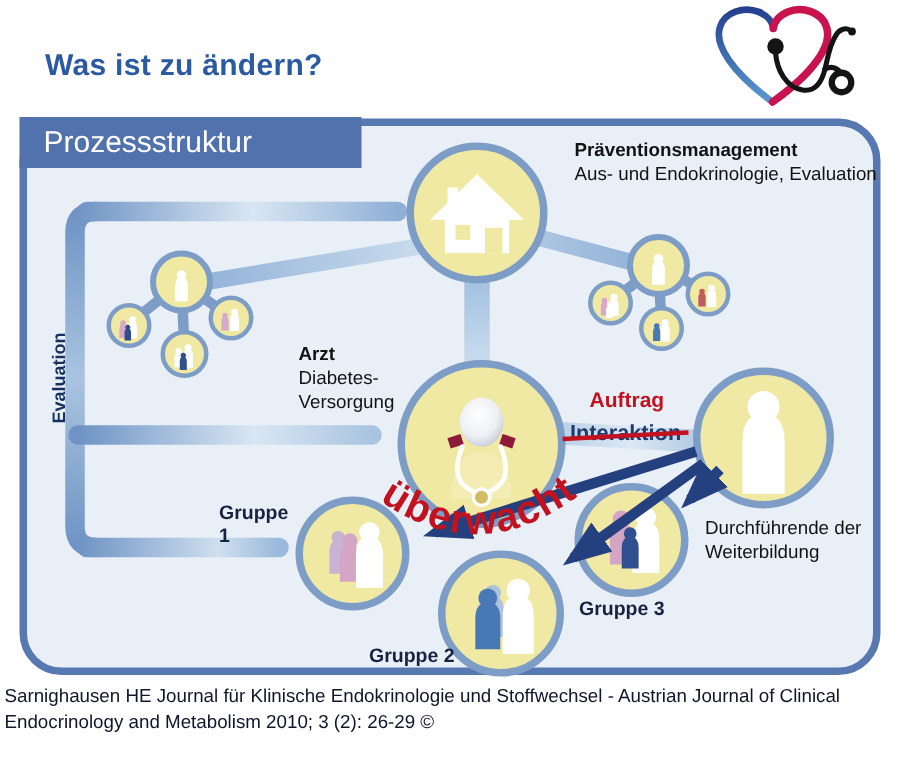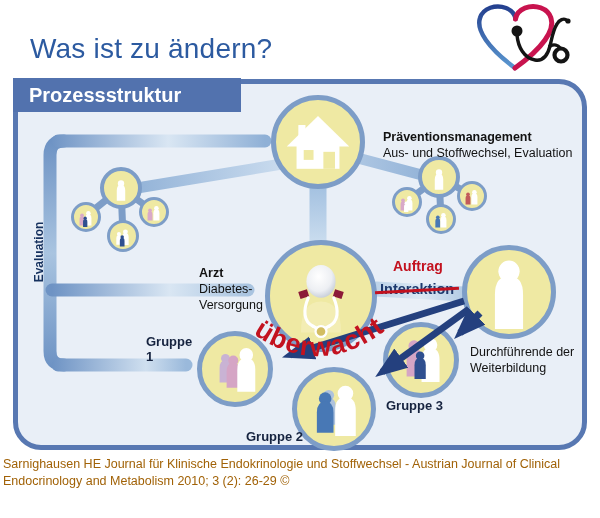--- a/index.html
+++ b/index.html
@@ -2,51 +2,51 @@
 <html><head>
 <meta charset="utf-8">
 <style>
   html,body{margin:0;padding:0;background:#fff;}
   #stage{
     position:relative;width:600px;height:518px;background:#ffffff;
     font-family:"Liberation Sans",sans-serif;overflow:hidden;
   }
   .abs{position:absolute;}
   #main-title{
-    left:30px;top:33px;font-size:28px;font-weight:normal;color:#2C5AA0;letter-spacing:.2px;
+    left:30px;top:33px;font-size:20px;font-weight:bold;color:#2C5AA0;letter-spacing:.2px;
   }
   #frame{
     left:13px;top:79px;width:574px;height:371px;box-sizing:border-box;
     background:#E9EFF7;border:5px solid #5878B2;border-radius:28px;z-index:0;
   }
   #band{
     left:13px;top:78px;width:228px;height:34px;background:#5272AE;z-index:6;
-    color:#fff;font-size:20px;font-weight:bold;line-height:34px;padding-left:16px;box-sizing:border-box;
+    color:#fff;font-size:20px;font-weight:normal;line-height:34px;padding-left:16px;box-sizing:border-box;
   }
   #evaluation-label{
     left:-11px;top:245px;width:100px;height:14px;transform:rotate(-90deg);
     text-align:center;font-size:12px;font-weight:bold;color:#16315E;z-index:2;
   }
   svg.layer{left:0;top:0;width:600px;height:518px;pointer-events:none;}
   #connectors{z-index:1;}
   #arrows{z-index:7;}
   #uw-layer{z-index:8;}
   .circle{
     box-sizing:border-box;border-radius:50%;background:#EFE9A3;border:4px solid #7D9DC7;z-index:3;
   }
   .circle.big{border-width:5px;}
   .circle svg{display:block;width:100%;height:100%;}
   .grp{z-index:4;}
   .lbl{color:#121212;font-size:12.5px;line-height:16px;z-index:6;}
-  .lbl b{display:block;margin-top:37px;}
+  .lbl b{display:block;}
   .glabel{font-size:13px;font-weight:bold;color:#16233F;z-index:6;}
   #auftrag-label{left:393px;top:258px;font-size:14px;font-weight:bold;color:#C3121F;z-index:6;}
   #interaktion-label{left:380px;top:281px;font-size:14.5px;font-weight:bold;color:#1E3A6E;z-index:6;}
   #interaktion-strike{left:375px;top:289px;width:84px;height:3px;background:#C3121F;transform:rotate(-3deg);z-index:7;}
-  #caption{left:3px;top:456px;width:594px;font-size:12.5px;line-height:17px;color:#a16207;z-index:2;}
+  #caption{left:3px;top:456px;width:594px;font-size:12.5px;line-height:17px;color:#0f172a;z-index:2;}
 </style>
 </head>
 <body>
 
 <div id="stage">
 
   <svg width="0" height="0" style="position:absolute" aria-hidden="true">
     <defs>
       <g id="prs">
         <circle cx="0" cy="-15" r="6.8"></circle>
@@ -240,21 +240,21 @@
   <div class="abs circle big grp" style="left:383px;top:322px;width:76px;height:76px">
     <svg viewBox="0 0 76 76">
       <use href="#prs" xlink:href="#prs" transform="translate(30,36) scale(0.95)" fill="#D5A5C5"></use>
       <use href="#prs" xlink:href="#prs" transform="translate(49,38) scale(1.15)" fill="#fff"></use>
       <use href="#prs" xlink:href="#prs" transform="translate(37,44) scale(0.72)" fill="#2F4F8F"></use>
     </svg>
   </div>
 
   <div class="abs lbl" style="left:383px;top:92px">
     <b>Präventionsmanagement</b>
-    <div>Aus- und Stoffwechsel, Evaluation</div>
+    <div>Aus- und Endokrinologie, Evaluation</div>
   </div>
 
   <div class="abs lbl" style="left:199px;top:228px">
     <b>Arzt</b>
     <div>Diabetes-</div>
     <div>Versorgung</div>
   </div>
 
   <div class="abs" id="auftrag-label">Auftrag</div>
   <div class="abs" id="interaktion-label">Interaktion</div>

